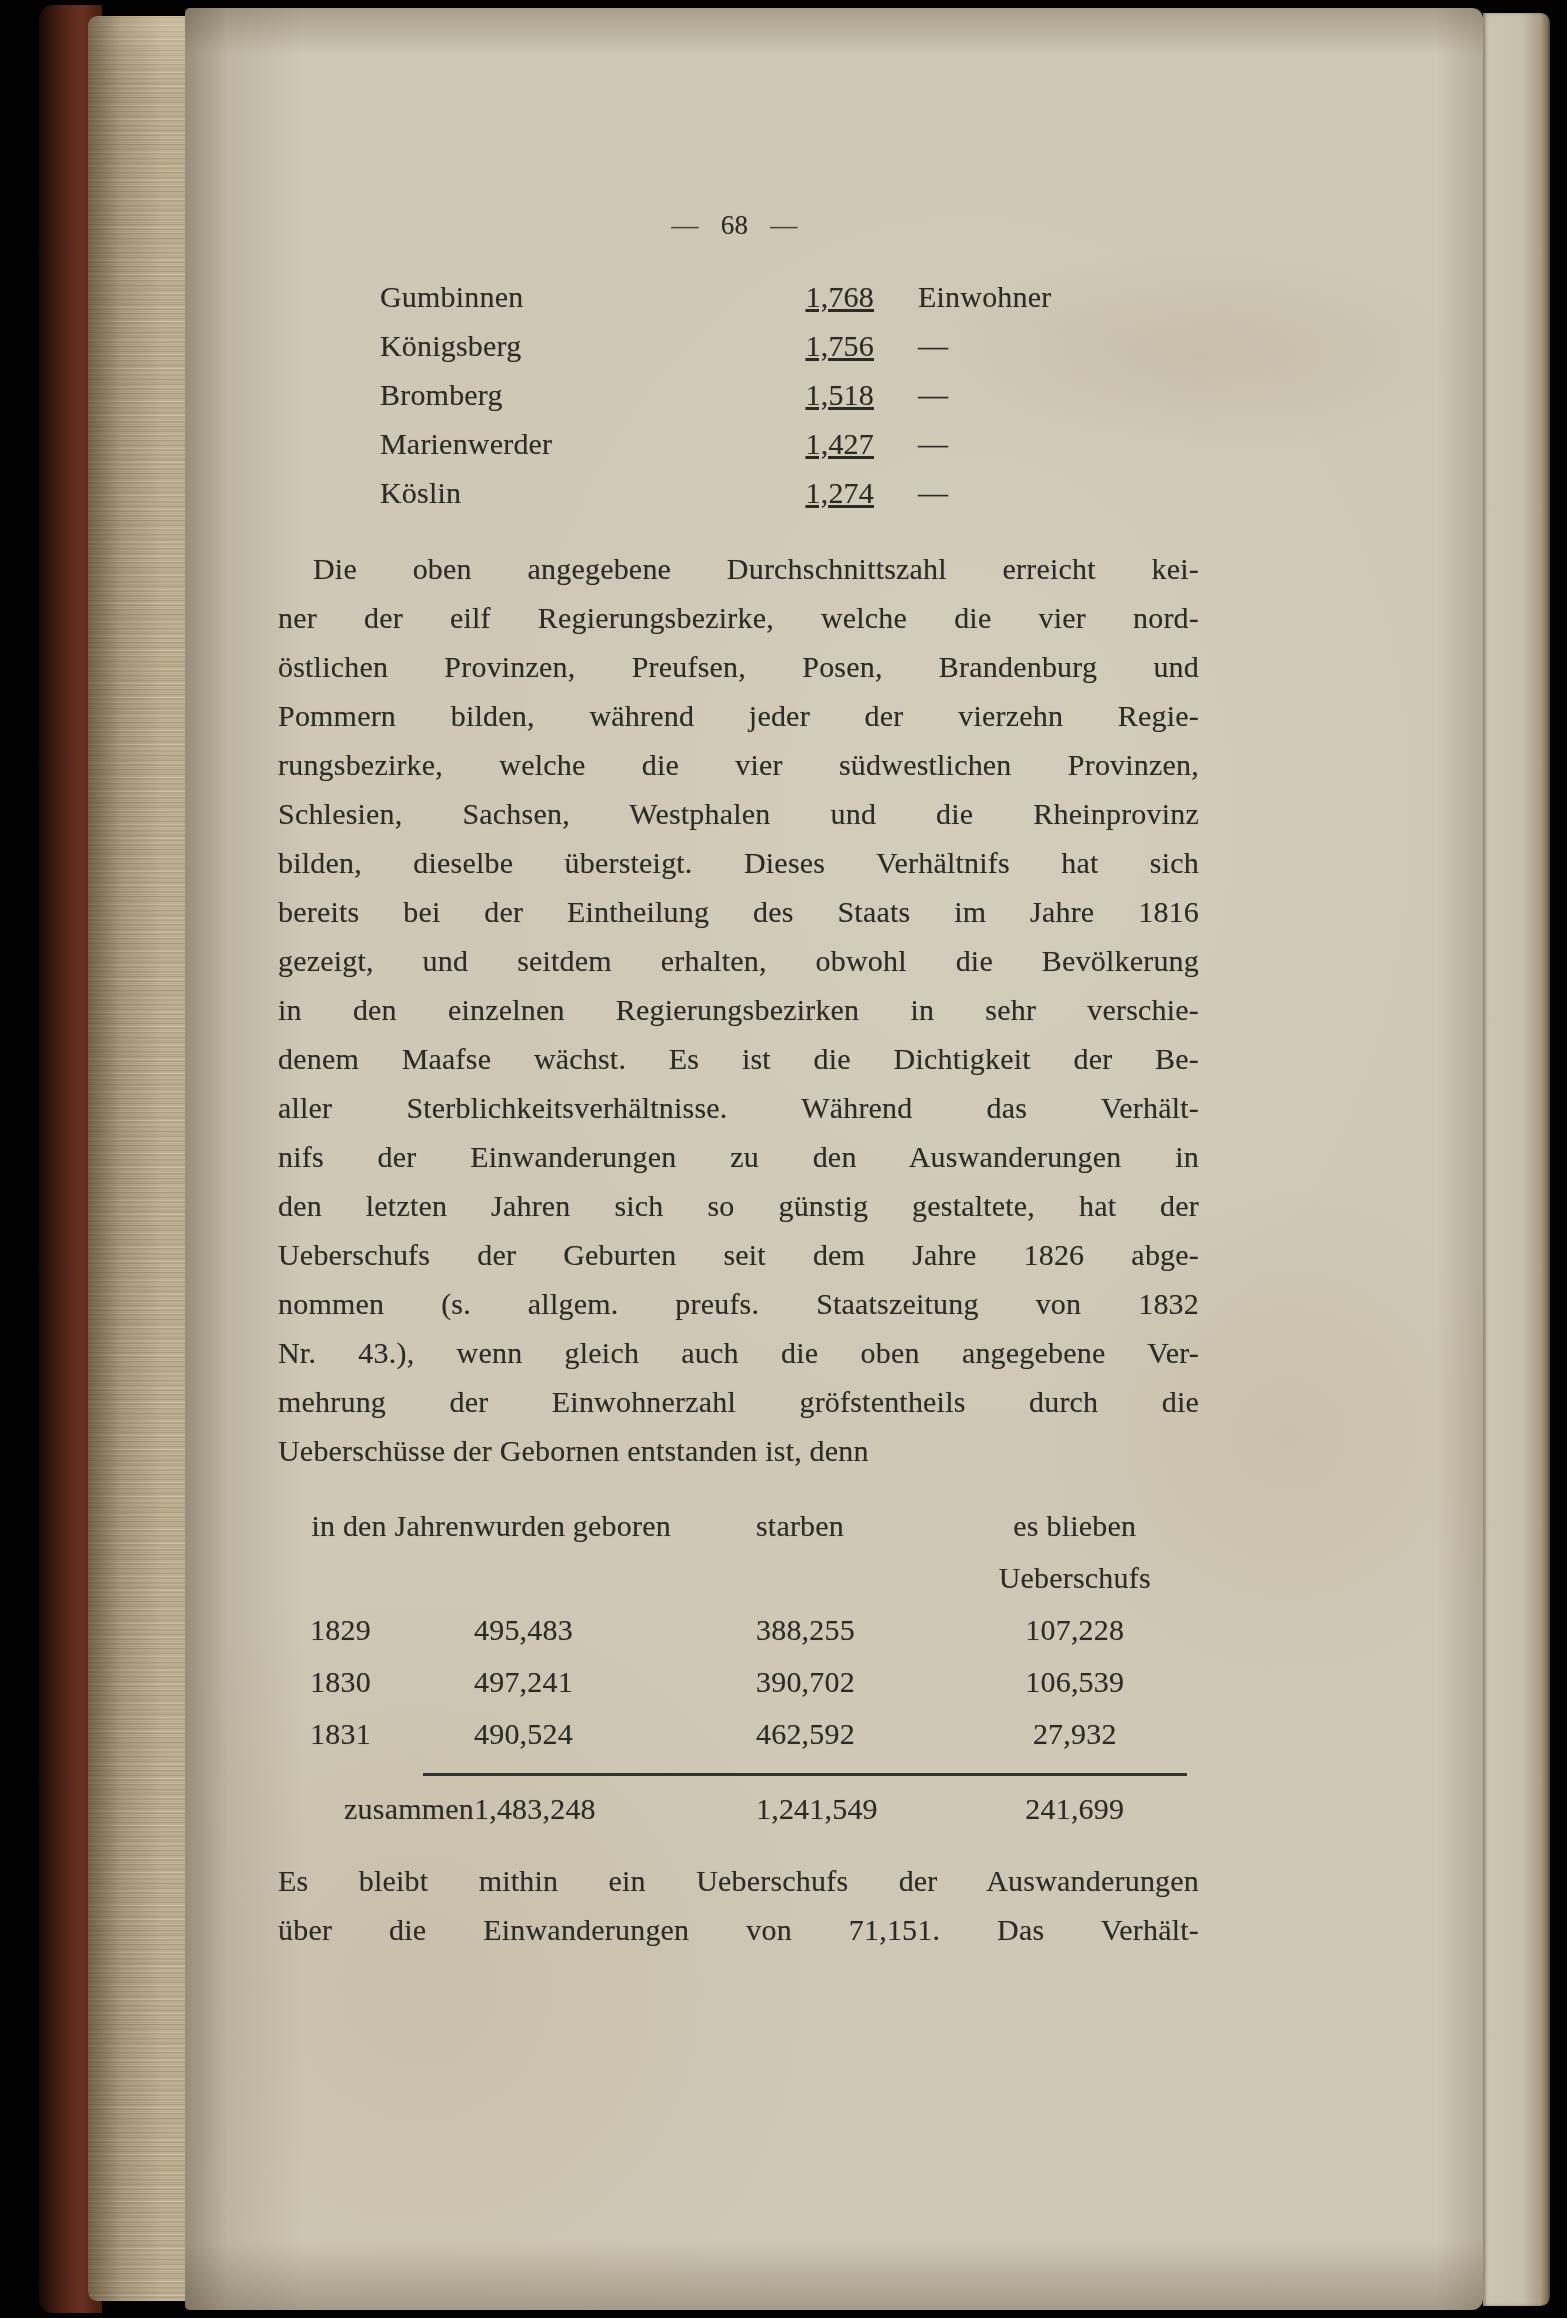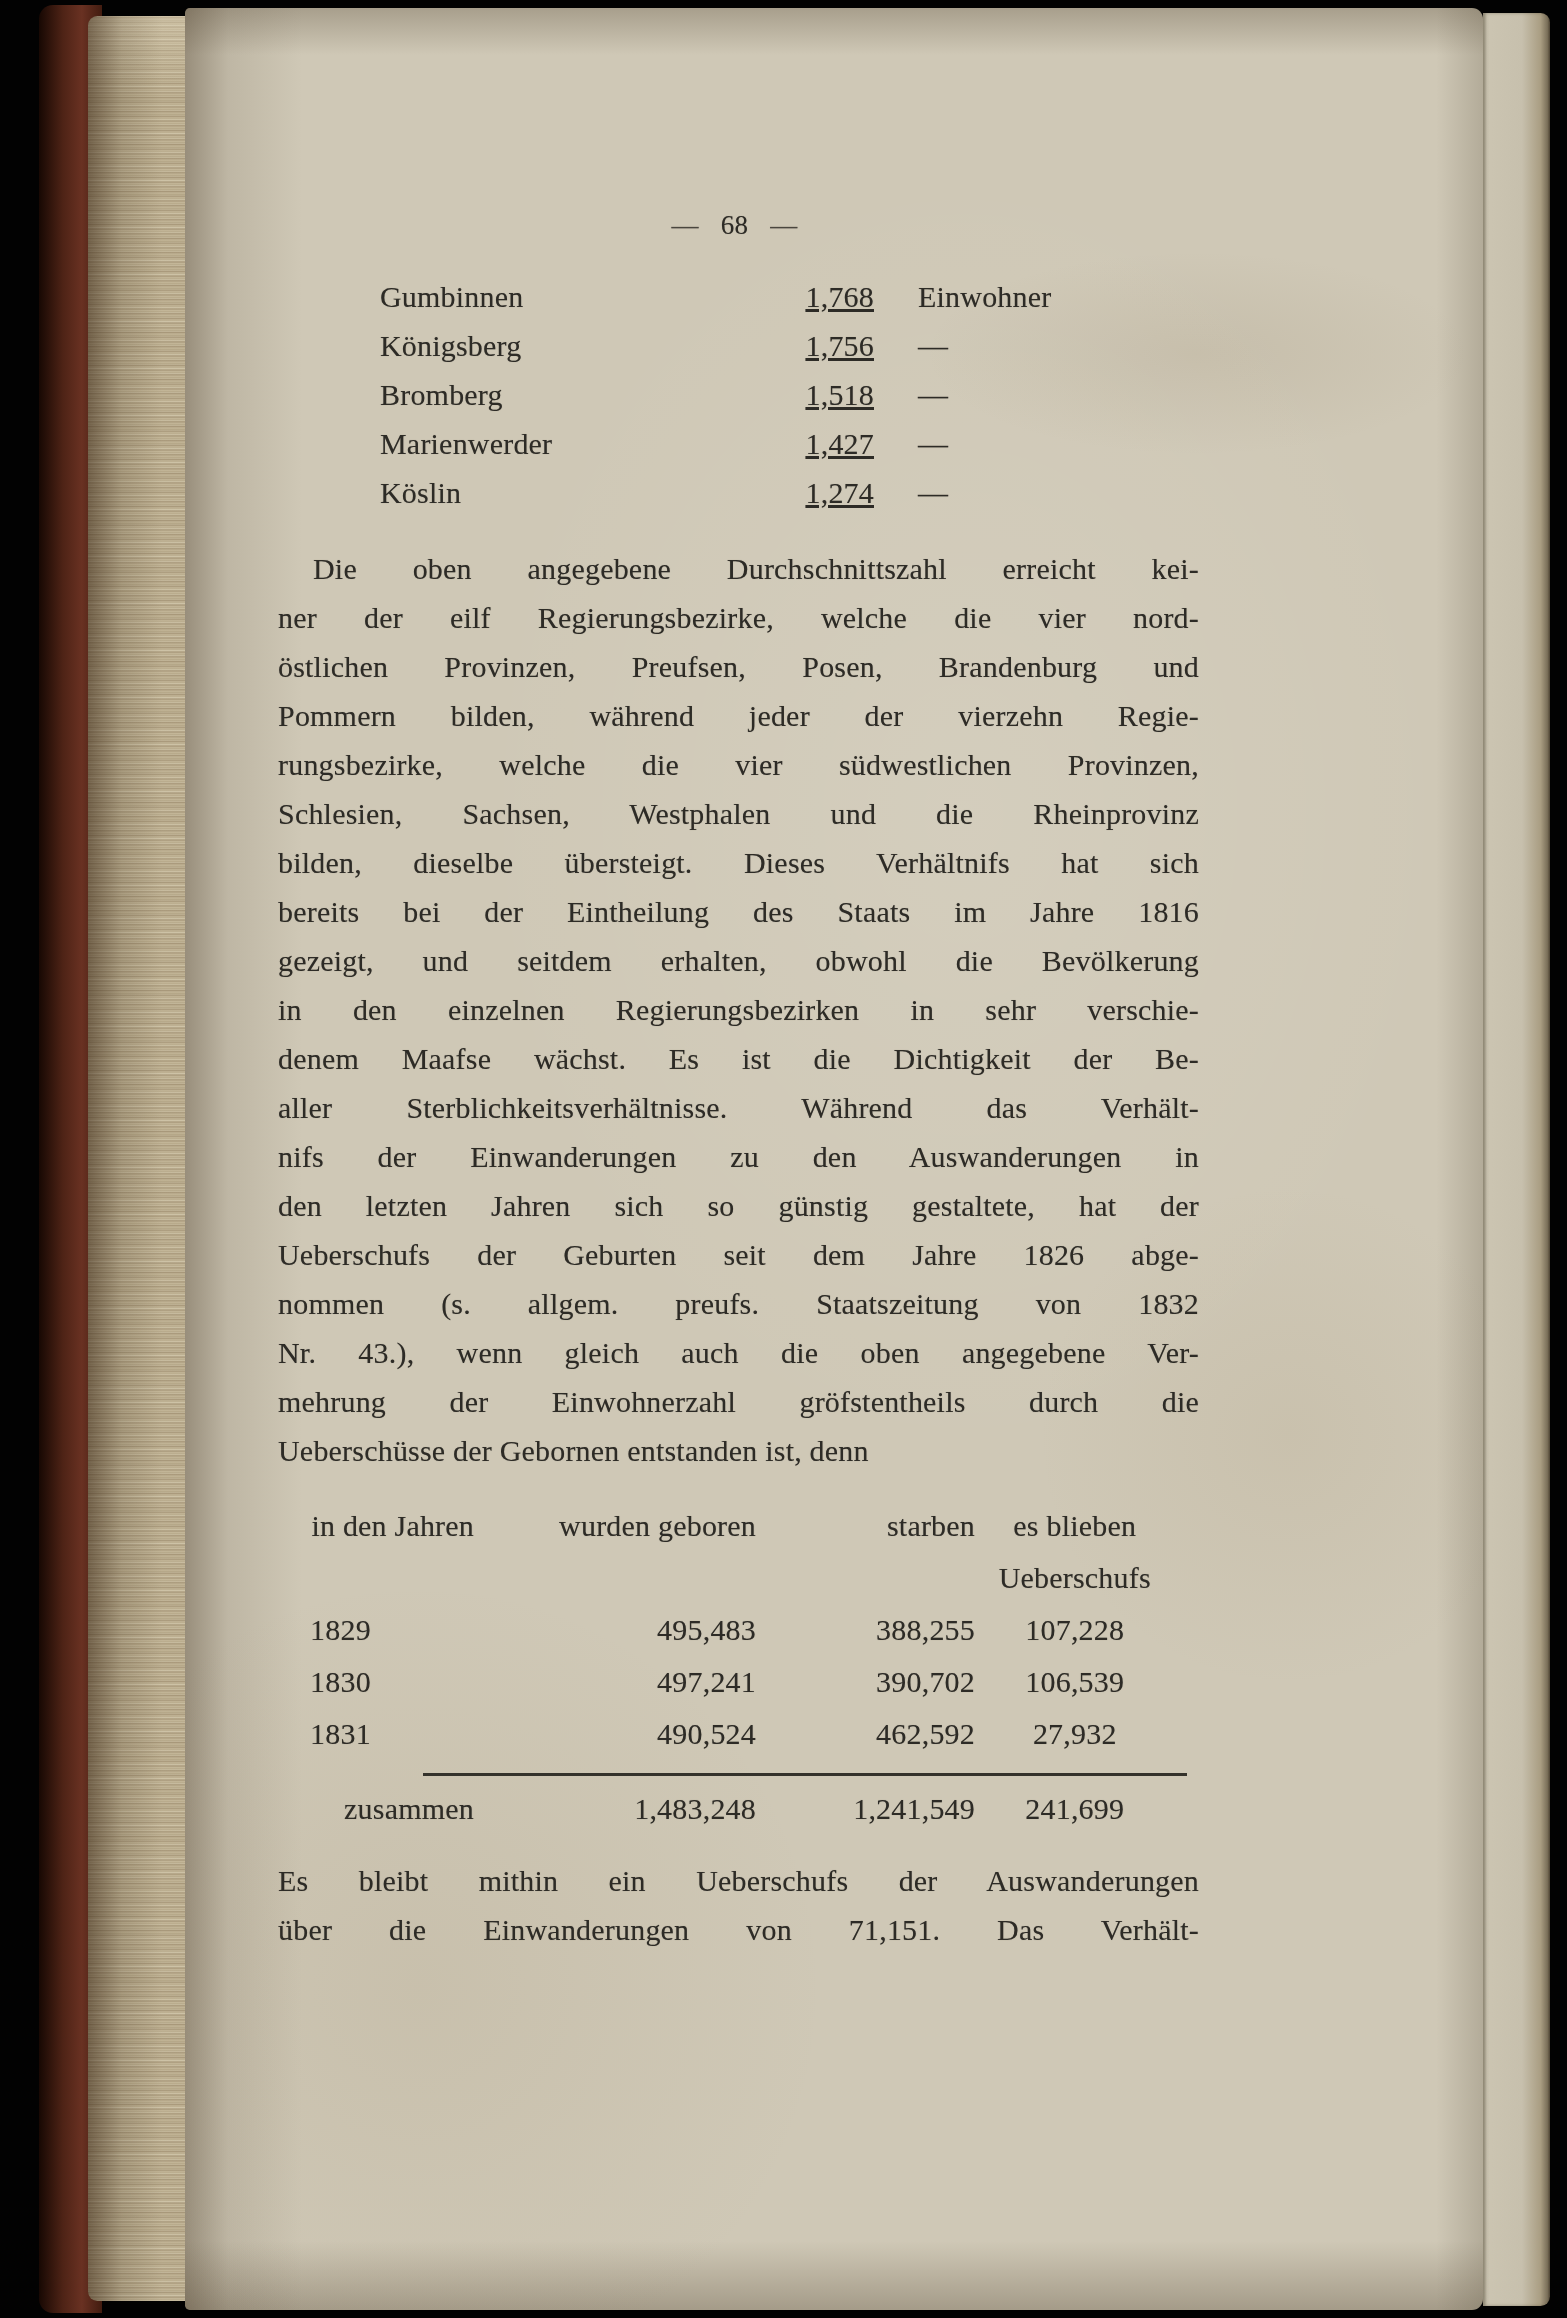--- a/index.html
+++ b/index.html
@@ -69,22 +69,22 @@
   .city-unit { padding-left: 44px; }
 
   .paragraph { margin-top: 27px; }
   .pline { text-align: justify; text-align-last: justify; margin-left: 8px; }
   .pline.indent { text-indent: 35px; }
   .pline.noforce { text-align-last: left; }
 
   .stats-table { margin-top: 25px; }
   .t-row { display: flex; line-height: 52px; }
   .t-c1 { width: 204px; text-align: right; }
-  .t-c2 { width: 282px; text-align: right; }
-  .t-c3 { width: 219px; text-align: right; }
+  .t-c2 { width: 282px; text-align: left; }
+  .t-c3 { width: 219px; text-align: left; }
   .t-c4 { width: 223px; text-align: center; padding-right: 23.5px; }
   .t-c1.year { text-align: center; padding-right: 63px; }
   .t-rule {
     margin: 12.5px 0 7.8px 153px;
     width: 764px; height: 0;
     border-top: 3.1px solid #34322b;
   }
   .closing { margin-top: 20.4px; }
 </style>
 </head>

